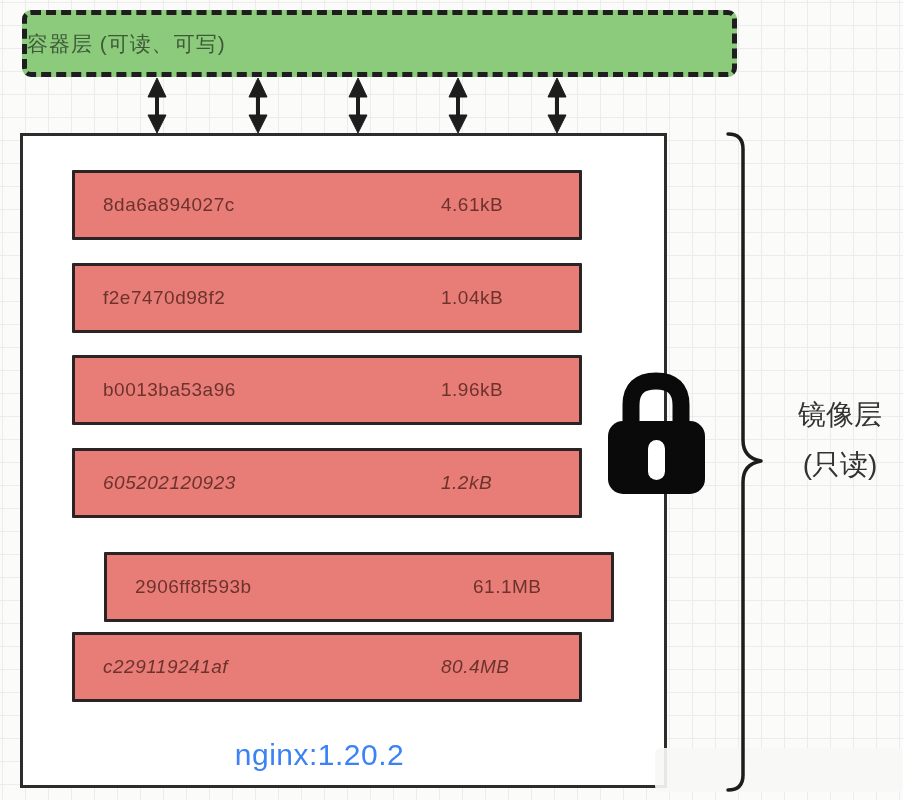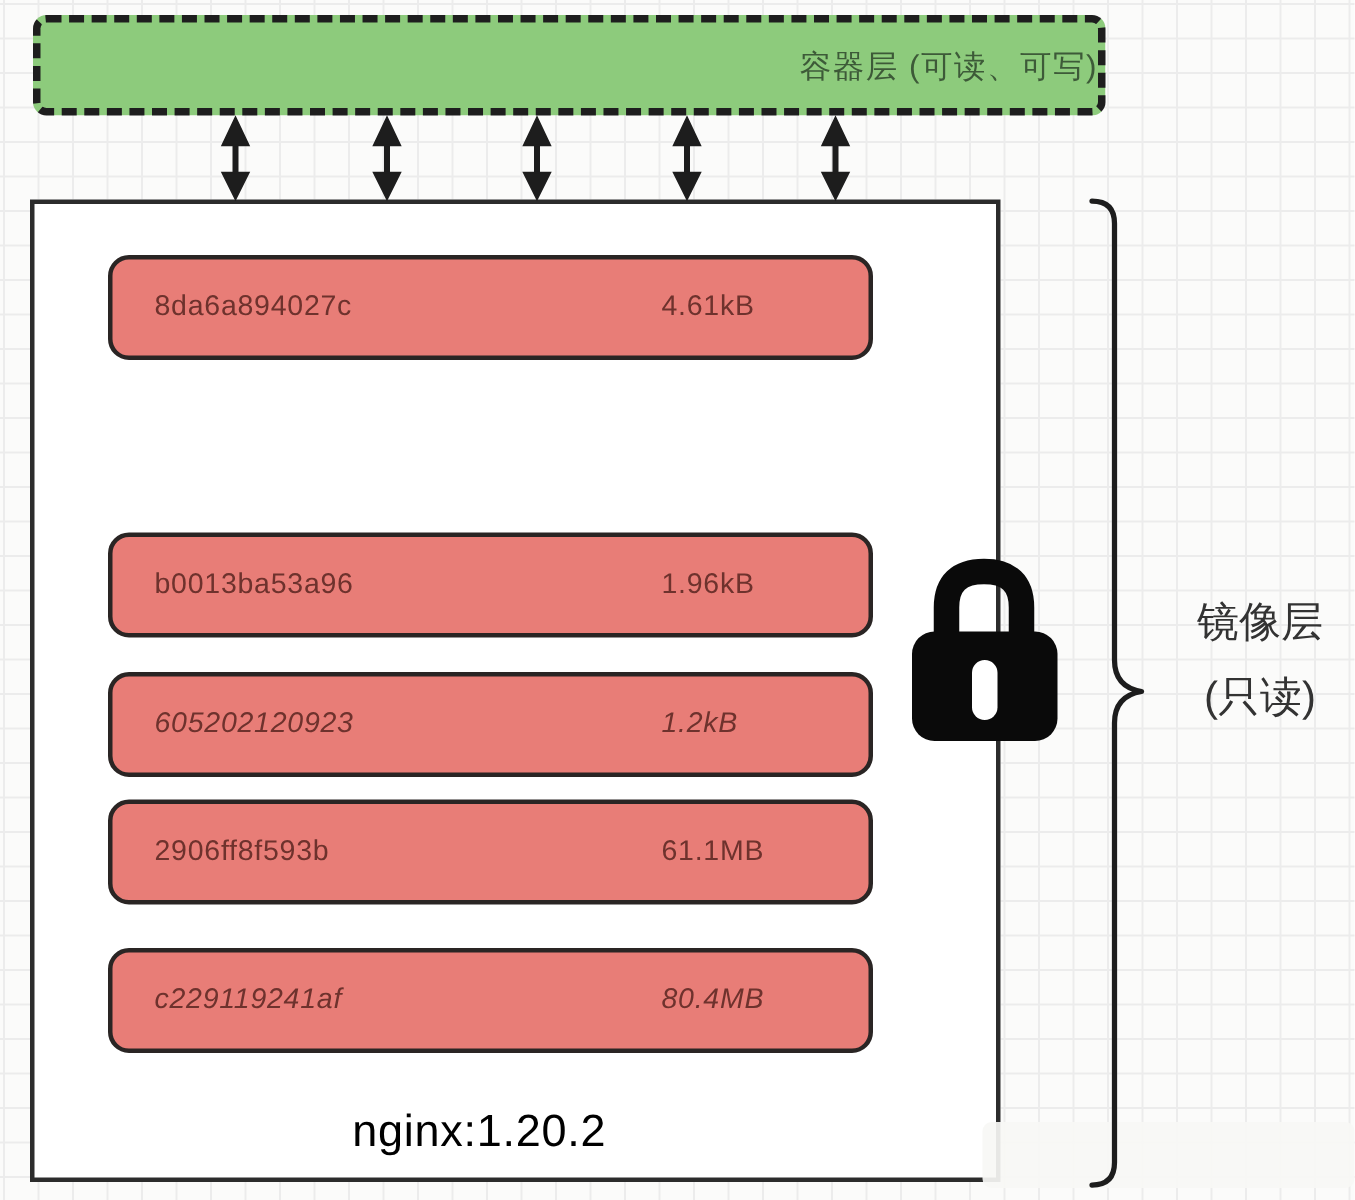--- a/index.html
+++ b/index.html
@@ -17,57 +17,57 @@
   }
 
   
   .container-layer {
     position: absolute; left: 22px; top: 10px;
     width: 715px; height: 67px;
     box-sizing: border-box;
     background: #8dcb7c;
     border: 5px dashed #1e1e1e;
     border-radius: 9px;
-    display: flex; align-items: center; justify-content: flex-end;
+    display: flex; align-items: center; justify-content: flex-start;
   }
   .container-layer span {
     font-size: 21px; color: #3d5a38; letter-spacing: 1px;
   }
 
   
   .image-box {
     position: absolute; left: 20px; top: 133px;
     width: 647px; height: 655px;
     box-sizing: border-box;
     background: #ffffff;
     border: 3px solid #2c2c2c;
   }
 
   .layer-row {
     position: absolute; left: 49px; width: 510px; height: 70px;
     box-sizing: border-box;
     background: #e87d77;
     border: 3px solid #2a2524;
-    border-radius: 14px;
+    border-radius: 1px;
   }
   .r0 { top: 34px; }  .r1 { top: 127px; } .r2 { top: 219px; }
-  .r3 { top: 312px; font-style: italic; } .r4 { top: 397px; } .r5 { top: 496px; font-style: italic; }
+  .r3 { top: 312px; font-style: italic; } .r4 { top: 416px; margin-left: 32px; } .r5 { top: 496px; font-style: italic; }
 
   .layer-id, .layer-size {
     position: absolute; top: 50%; transform: translateY(-50%);
     font-size: 19px; color: #6e322d; letter-spacing: 0.5px;
   }
   .layer-id   { left: 28px; }
   .layer-size { left: 366px; }
 
   .image-name {
     position: absolute; left: 0; right: 0; top: 602px;
     text-align: center;
     transform: translateX(-24px);
-    font-size: 30px; color: #000000; letter-spacing: 0.5px;
+    font-size: 30px; color: #3b82f6; letter-spacing: 0.5px;
   }
 
   
   .readonly-label {
     position: absolute; left: 772px; top: 390px; width: 136px;
     text-align: center;
     font-size: 28px; color: #333333; line-height: 50px;
     white-space: nowrap;
   }
 
@@ -91,20 +91,24 @@
 
 <div class="container-layer">
   <span>容器层 (可读、可写)</span>
 </div>
 
 <div class="image-box">
 
   <div class="layer-row r0">
     <span class="layer-id">8da6a894027c</span>
     <span class="layer-size">4.61kB</span>
+  </div>
+  <div class="layer-row r1">
+    <span class="layer-id">f2e7470d98f2</span>
+    <span class="layer-size">1.04kB</span>
   </div>
   <div class="layer-row r2">
     <span class="layer-id">b0013ba53a96</span>
     <span class="layer-size">1.96kB</span>
   </div>
   <div class="layer-row r3">
     <span class="layer-id">605202120923</span>
     <span class="layer-size">1.2kB</span>
   </div>
   <div class="layer-row r4">

